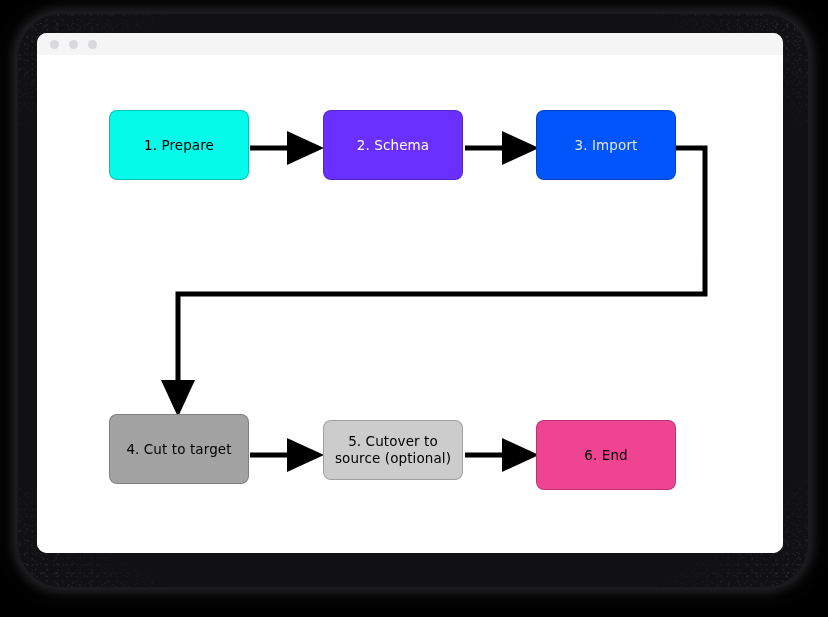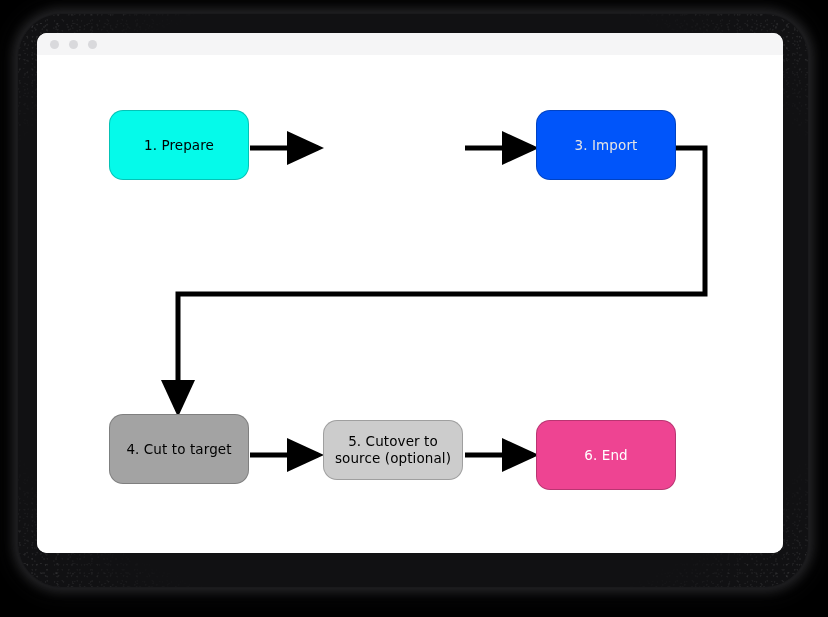--- a/index.html
+++ b/index.html
@@ -95,21 +95,21 @@
   .flow-svg {
     position: absolute;
     left: 0;
     top: 0;
   }
 
   
   .node {
     position: absolute;
     box-sizing: border-box;
-    border-radius: 14px;
+    border-radius: 8px;
     display: flex;
     align-items: center;
     justify-content: center;
     text-align: center;
     font-size: 13.5px;
     line-height: 1.25;
     letter-spacing: 0.1px;
     padding: 11px 8px;
     border: 1px solid rgba(0,0,0,0.22);
   }
@@ -149,33 +149,36 @@
 
         <line x1="213" y1="400" x2="281" y2="400" stroke="#000000" stroke-width="5" marker-end="url(#arrowhead)"></line>
 
         <line x1="428" y1="400" x2="496" y2="400" stroke="#000000" stroke-width="5" marker-end="url(#arrowhead)"></line>
       </svg>
 
       <div class="node" style="left:72px; top:90px; width:140px; height:70px; margin-top:-35px; background:#05FAEA; color:#000000;">
         <span class="node-label">1. Prepare</span>
       </div>
 
+      <div class="node" style="left:286px; top:90px; width:140px; height:70px; margin-top:-35px; background:#6A30FF; color:#ffffff;">
+        <span class="node-label">2. Schema</span>
+      </div>
 
       <div class="node" style="left:499px; top:90px; width:140px; height:70px; margin-top:-35px; background:#0055FA; color:#e5e5e5;">
         <span class="node-label">3. Import</span>
       </div>
 
       <div class="node" style="left:72px; top:359px; width:140px; height:70px; background:#A3A3A3; color:#000000;">
         <span class="node-label">4. Cut to target</span>
       </div>
 
       <div class="node" style="left:286px; top:365px; width:140px; height:60px; background:#CCCCCC; color:#000000;">
         <span class="node-label">5. Cutover to
 source (optional)</span>
       </div>
 
-      <div class="node" style="left:499px; top:365px; width:140px; height:70px; background:#EE4492; color:#ffffff;">
+      <div class="node" style="left:499px; top:365px; width:140px; height:70px; background:#EE4492; color:#000000;">
         <span class="node-label">6. End</span>
       </div>
 
     </div>
   </div>
 </div>
 
 </body></html>

